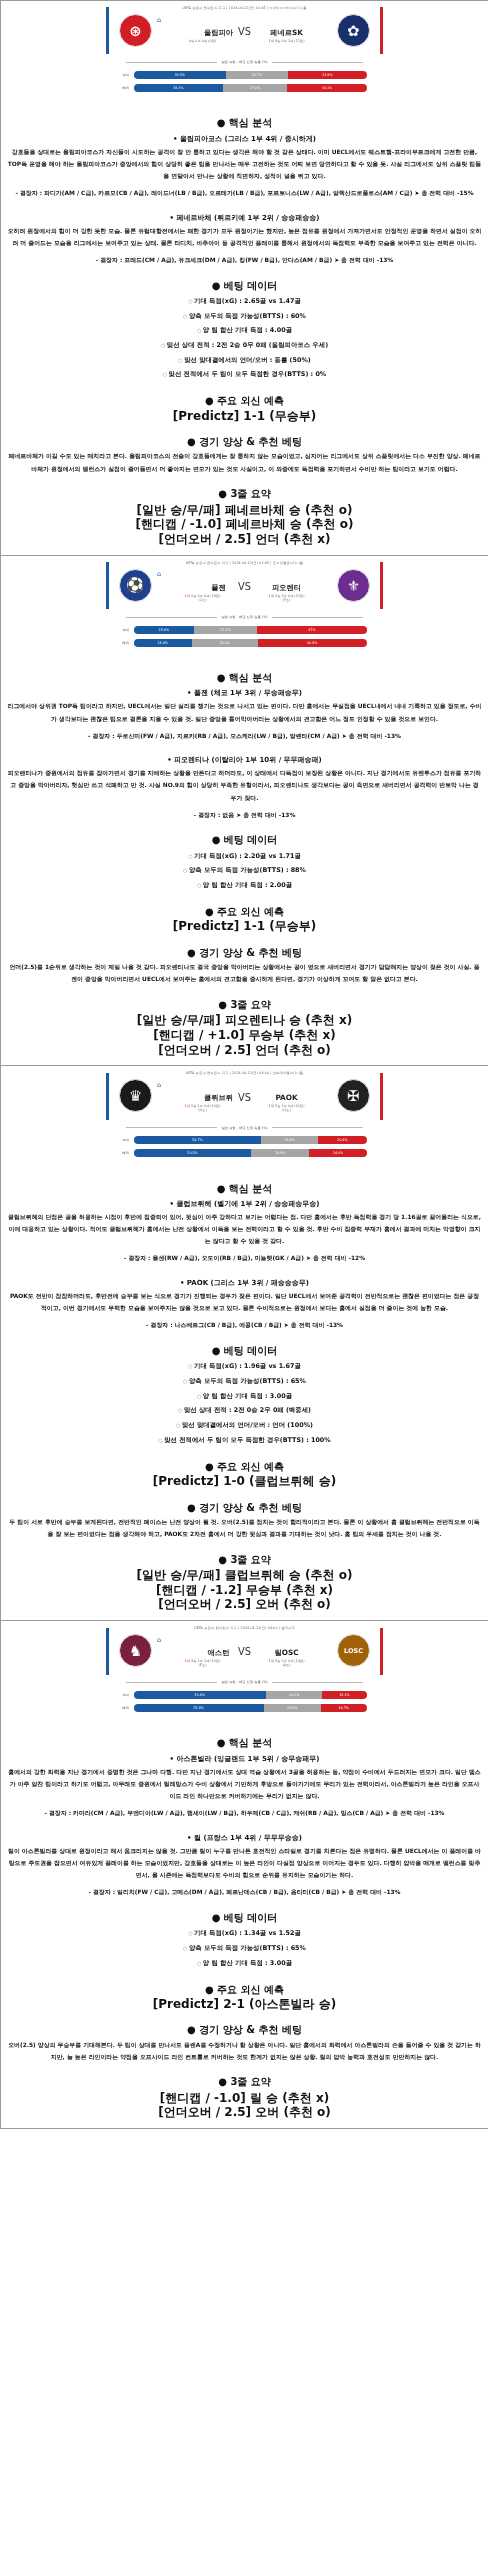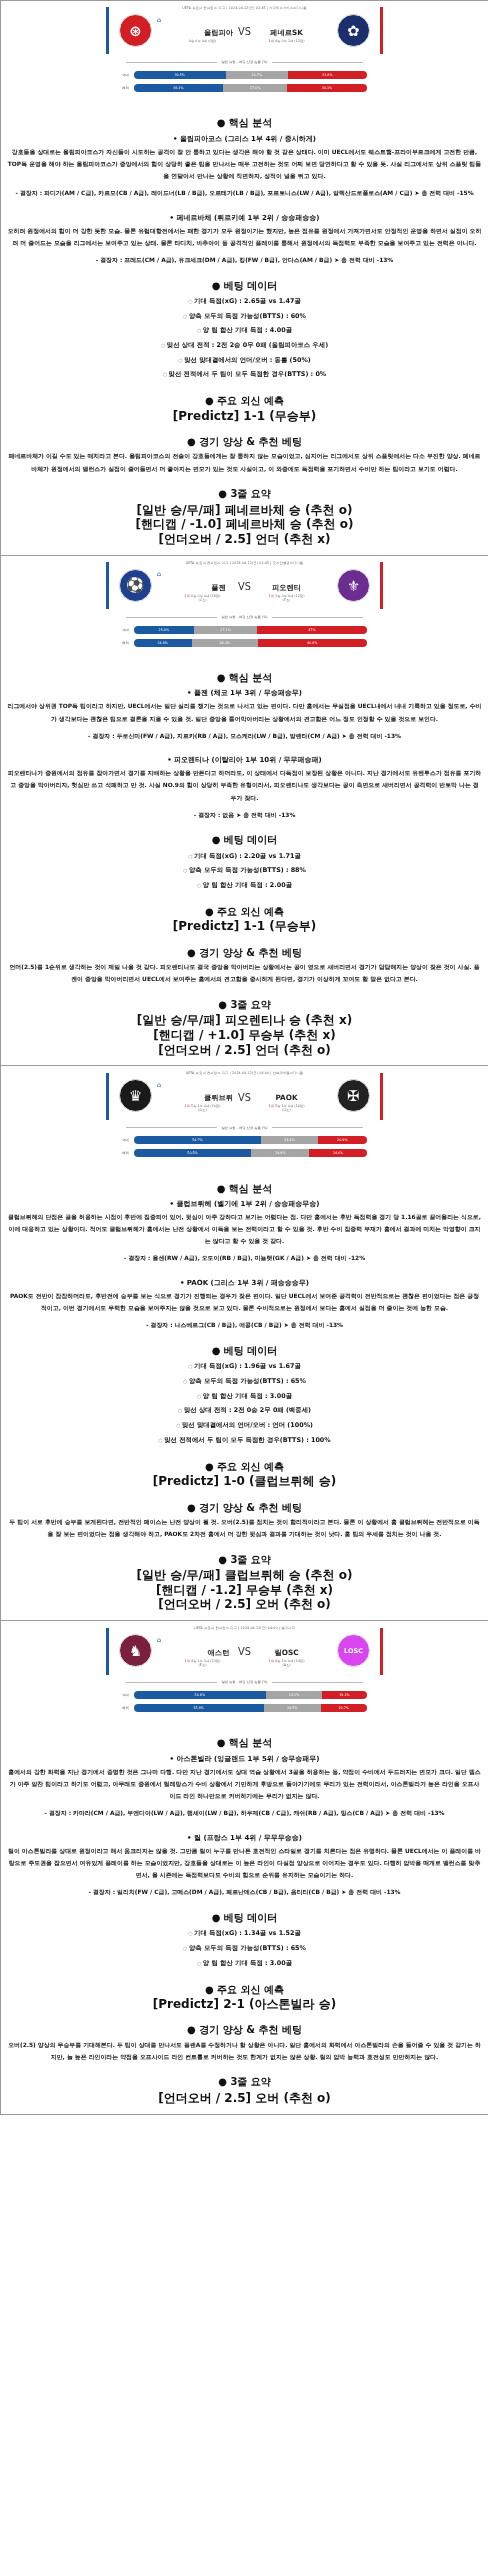--- a/index.html
+++ b/index.html
@@ -334,21 +334,21 @@
       <div class="bar-left"></div>
       <div class="bar-right"></div>
       <div class="league">UEFA 유로파 컨퍼런스 리그 | 2024.04.12(금) 04:00 | 빌라파크</div>
       <div class="crest home" style="background: rgb(122, 31, 61); border: 1.6px solid rgb(229, 229, 229); color: rgb(255, 255, 255); font-size: 14.7px; font-weight: bold;">♞</div>
       <div class="home-icon">⌂</div>
       <div class="team-name home">애스턴</div>
       <div class="vs">VS</div>
       <div class="team-name away">릴OSC</div>
       <div class="team-record home"><span class="rank">1위</span> <span>4승 1무 1패 (13점)</span><br><span>(E조)</span></div>
       <div class="team-record away"><span class="rank">1위</span> <span>4승 2무 0패 (14점)</span><br><span>(A조)</span></div>
-      <div class="crest away" style="background: #d946ef; border: 1.6px solid rgb(229, 229, 229); color: rgb(255, 255, 255); font-size: 6.5px; font-weight: bold;">LOSC</div>
+      <div class="crest away" style="background: #a16207; border: 1.6px solid rgb(229, 229, 229); color: rgb(255, 255, 255); font-size: 6.5px; font-weight: bold;">LOSC</div>
       <div class="subtitle-line">
           <span>일반 유형 - 배당 산정 승률 (%)</span>
         </div>
       <div class="prob-row" style="top:65px">
         <div class="lbl">국내</div>
         <div class="bars">
             <div class="seg h" style="width: 56.8%;">56.8%</div>
             <div class="seg d" style="width: 24.1%;">24.1%</div>
             <div class="seg a" style="width: 19.1%;">19.1%</div>
           </div>
@@ -389,18 +389,19 @@
     </div>
 
     <div class="section">
       <div class="sec-title">● 경기 양상 &amp; 추천 베팅</div>
       <div class="para">오버(2.5) 양상의 무승부를 기대해본다. 두 팀이 상대를 만나서도 플랜A를 수정하거나 할 상황은 아니다. 일단 홈에서의 화력에서 아스톤빌라의 손을 들어줄 수 있을 것 같기는 하지만, 늘 높은 라인이라는 약점을 오프사이드 라인 컨트롤로 커버하는 것도 한계가 없지는 않은 상황. 릴의 압박 능력과 호전성도 만만하지는 않다.</div>
     </div>
 
     <div class="section">
       <div class="sec-title">● 3줄 요약</div>
       <div>
+          <div class="summary-line"><span>[핸디캡 / -1.0] 릴 승 (추천 x)</span></div>
           <div class="summary-line"><span>[언더오버 / 2.5] 오버 (추천 o)</span></div>
         </div>
     </div>
   </div>
 </div>
 
 
 </body></html>

